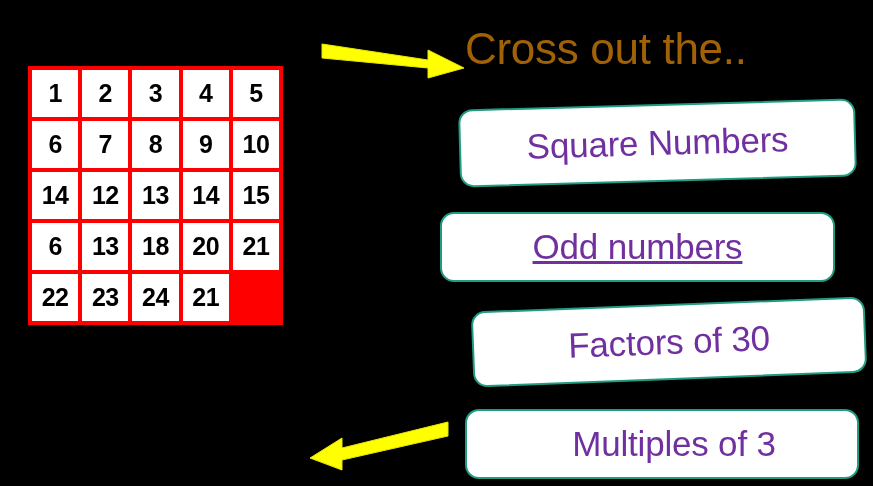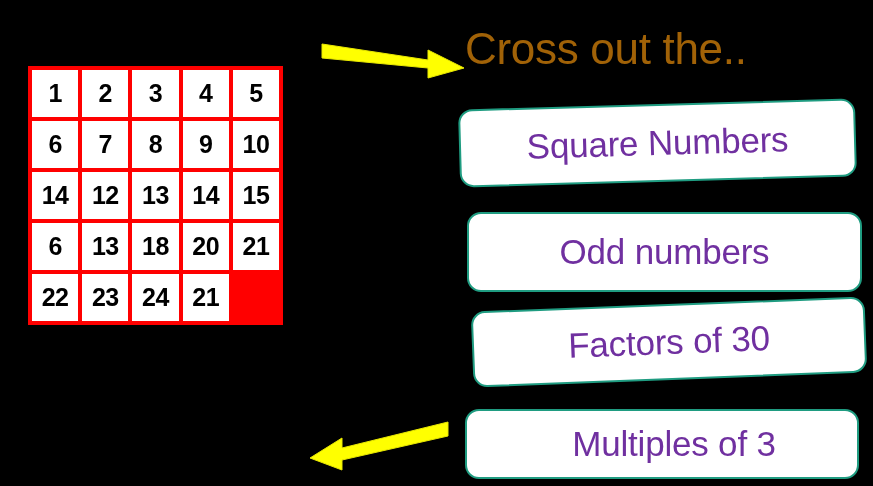--- a/index.html
+++ b/index.html
@@ -118,24 +118,25 @@
     white-space: nowrap;
   }
   #box-square-numbers {
     left: 459px;
     top: 104px;
     width: 397px;
     height: 78px;
     transform: rotate(-1.6deg);
   }
   #box-odd-numbers {
-    left: 467px;
+    left: 440px;
     top: 212px;
     width: 395px;
-    height: 80px;
+    height: 70px;
+    text-decoration: underline;
   }
   #box-factors-of-30 {
     left: 472px;
     top: 304px;
     width: 394px;
     height: 76px;
     transform: rotate(-2.2deg);
   }
   #box-multiples-of-3 {
     left: 465px;

